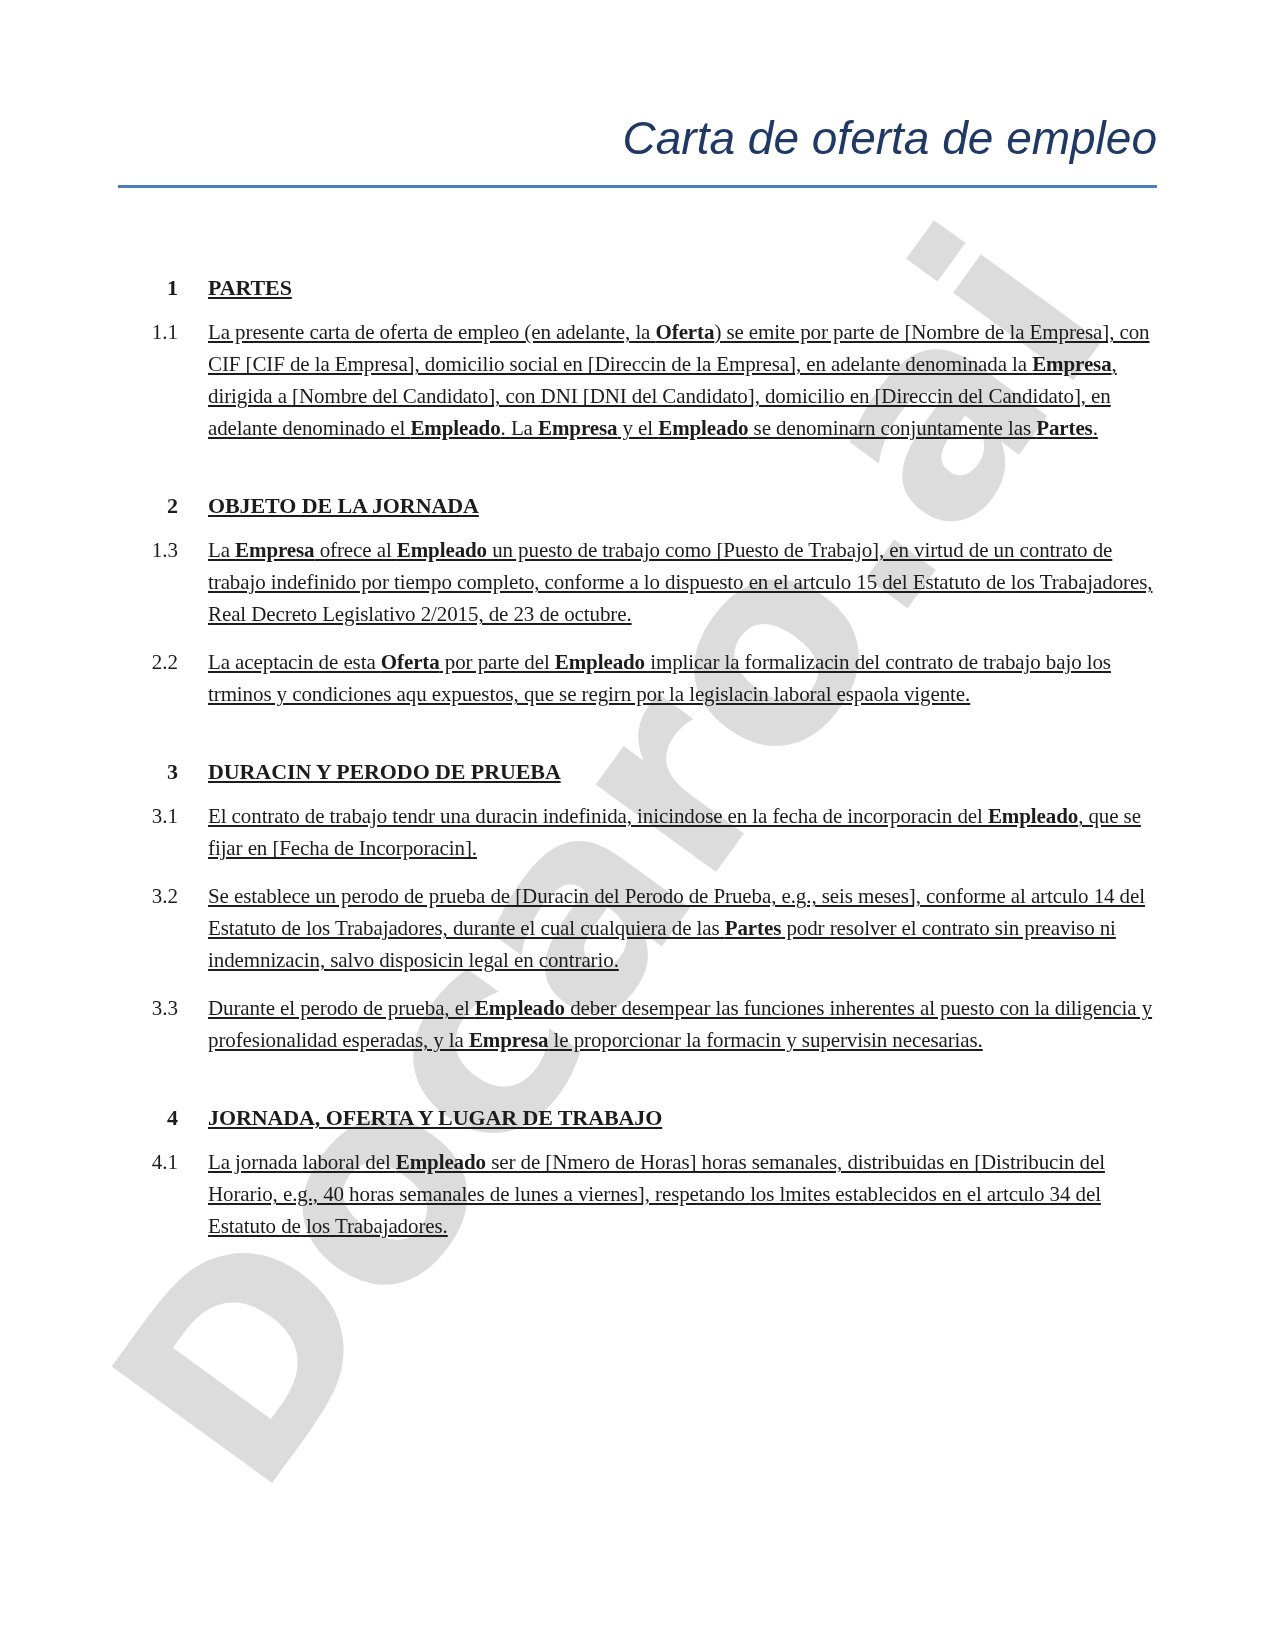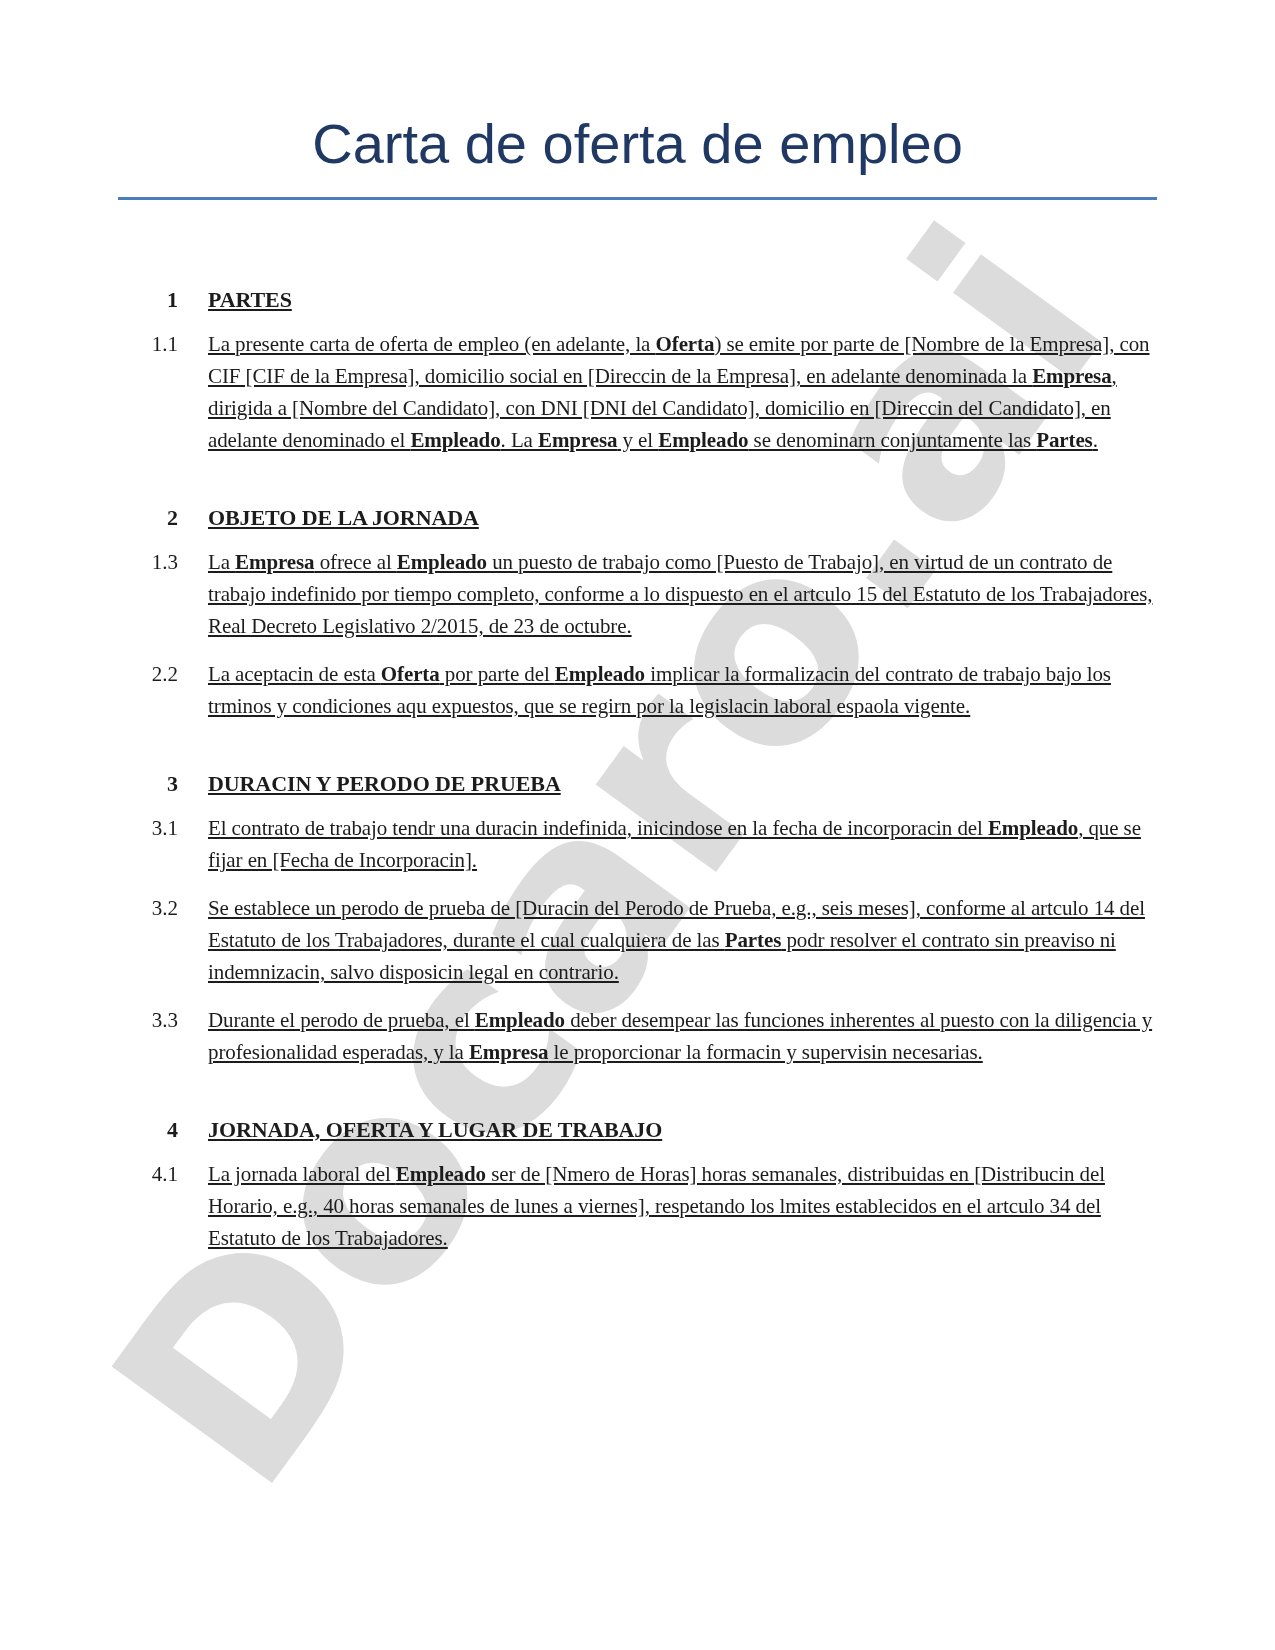--- a/index.html
+++ b/index.html
@@ -33,24 +33,25 @@
   }
   .content {
     position: relative;
     z-index: 1;
     padding: 0 118px;
   }
   .title {
     margin: 112px 0 0 0;
     font-family: "Liberation Sans", sans-serif;
     font-weight: 400;
-    font-size: 56px;
+    font-size: 46px;
     line-height: 1.16;
-    text-align: center;
+    text-align: right;
     color: var(--title-color, #1f3864);
+    font-style: italic;
   }
   .divider {
     height: 0;
     border: none;
     border-top: 3px solid var(--divider-color, #4a7ebd);
     margin: 20px 0 0 0;
   }
   .sections {
     margin-top: 0;
   }

